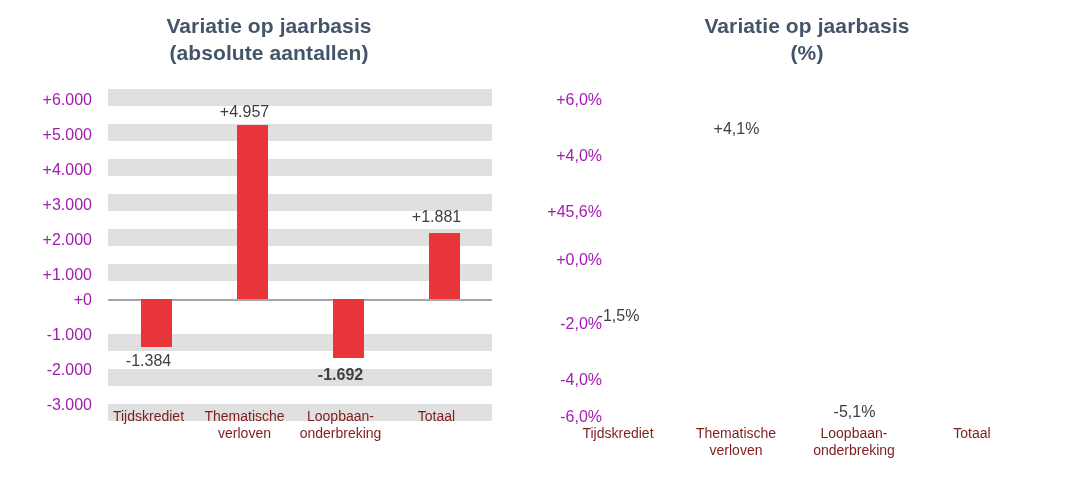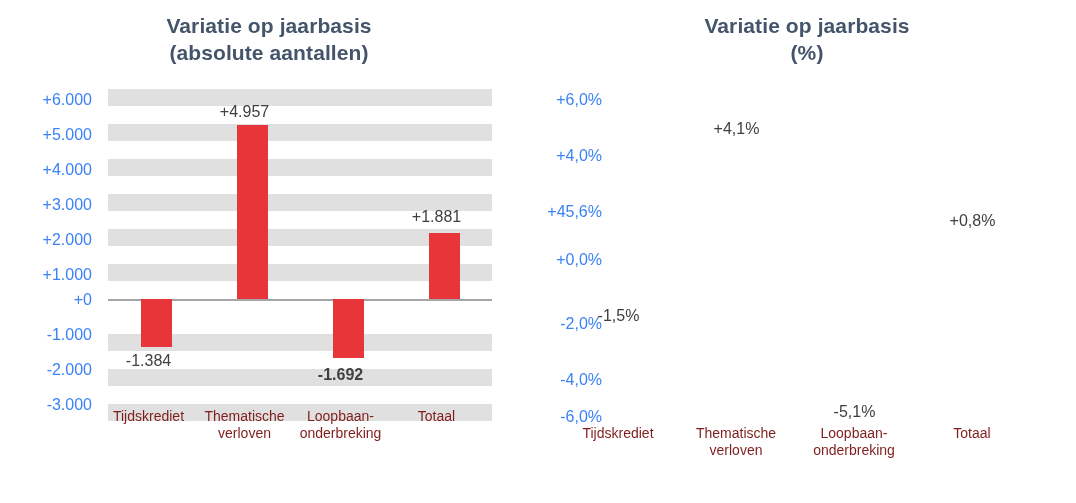--- a/index.html
+++ b/index.html
@@ -30,21 +30,21 @@
   
   .plot{position:absolute;}
   #plot-left{left:108px;top:89px;width:384px;height:318px;}
 
   .band{position:absolute;left:0;width:100%;background:#E0E0E0;}
   .zeroline{position:absolute;left:0;width:100%;height:2px;background:#A6A6A6;}
 
   .ytick{
     position:absolute;
     text-align:right;
-    color:#3b82f6;
+    color:#a21caf;
     font-size:16px;
     line-height:16px;
     white-space:nowrap;
   }
   #panel-left .ytick{right:446px;width:86px;}
   #panel-right .ytick{right:446px;width:86px;}
 
   .bar{position:absolute;}
   .bar.red{background:#E8353A;}
 
@@ -141,21 +141,20 @@
     <div class="ytick" style="top:148px; right:474px; width:86px;">+4,0%</div>
     <div class="ytick" style="top:204px; right:474px; width:86px;">+45,6%</div>
     <div class="ytick" style="top:252px; right:474px; width:86px;">+0,0%</div>
     <div class="ytick" style="top:316px; right:474px; width:86px;">-2,0%</div>
     <div class="ytick" style="top:372px; right:474px; width:86px;">-4,0%</div>
     <div class="ytick" style="top:409px; right:474px; width:86px;">-6,0%</div>
 
     <div class="dlabel" style="left:12px;  top:307px; width:137px;">-1,5%</div>
     <div class="dlabel" style="left:130px; top:120px; width:137px;">+4,1%</div>
     <div class="dlabel" style="left:248px; top:403px; width:137px;">-5,1%</div>
-    <div class="dlabel" style="left:366px; top:212px; width:137px;">+0,8%</div>
 
     <div class="catlabel" style="left:11px;  top:425px; width:138px;">
       <span>Tijdskrediet</span>
     </div>
     <div class="catlabel" style="left:129px; top:425px; width:138px;">
       <span>Thematische</span>
       <span>verloven</span>
     </div>
     <div class="catlabel" style="left:247px; top:425px; width:138px;">
       <span>Loopbaan-</span>

